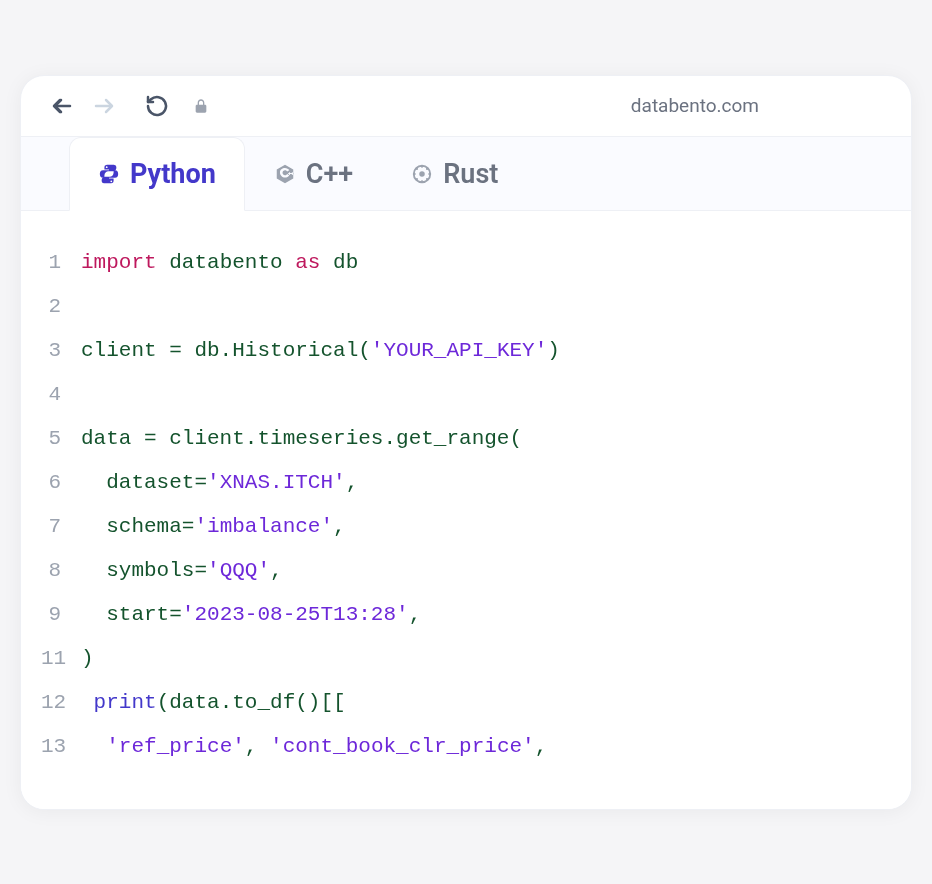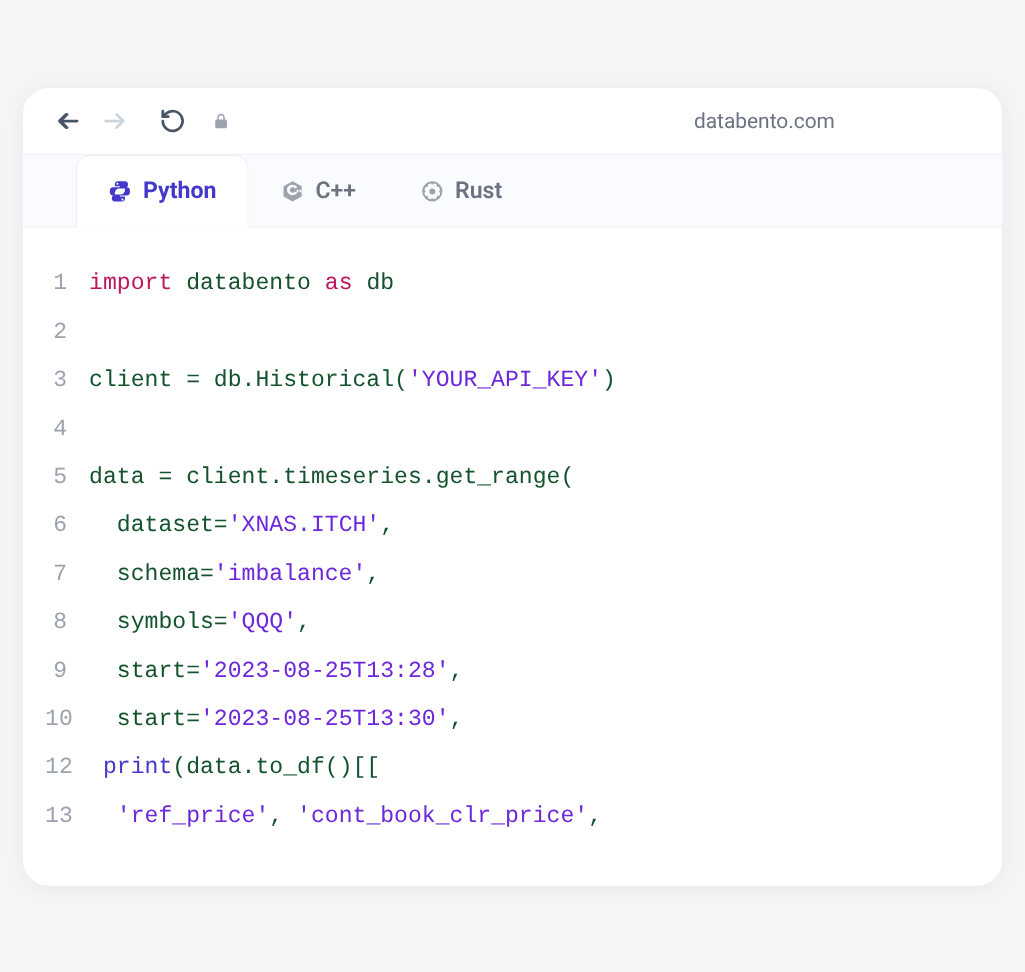--- a/index.html
+++ b/index.html
@@ -89,21 +89,21 @@
       border-bottom: 1px solid #eef0f5;
       background: #fafbff;
       align-items: flex-end;
     }
     
     .tab {
       display: flex;
       align-items: center;
       gap: 10px;
       padding: 20px 28px;
-      font-size: 21px;
+      font-size: 27px;
       font-weight: 600;
       color: #6b7280;
       cursor: pointer;
       border: 1px solid transparent;
       border-bottom: none;
       background: transparent;
       position: relative;
     }
     
     .tab.active {
@@ -285,22 +285,22 @@
       </div>
       <div class="code-line">
         <span class="line-number">8</span>
         <span class="line-content"><span class="tk-default">  symbols=</span><span class="tk-string">'QQQ'</span><span class="tk-default">,</span></span>
       </div>
       <div class="code-line">
         <span class="line-number">9</span>
         <span class="line-content"><span class="tk-default">  start=</span><span class="tk-string">'2023-08-25T13:28'</span><span class="tk-default">,</span></span>
       </div>
       <div class="code-line">
-        <span class="line-number">10</span>
-        <span class="line-content"><span class="tk-default">  start=</span><span class="tk-string">'2023-08-25T13:30'</span><span class="tk-default">,</span></span>
+        <span class="line-number">11</span>
+        <span class="line-content"><span class="tk-default">)</span></span>
       </div>
       <div class="code-line">
         <span class="line-number">12</span>
         <span class="line-content"><span class="tk-default"> </span><span class="tk-builtin">print</span><span class="tk-default">(data.to_df()[[</span></span>
       </div>
       <div class="code-line">
         <span class="line-number">13</span>
         <span class="line-content"><span class="tk-default">  </span><span class="tk-string">'ref_price'</span><span class="tk-default">, </span><span class="tk-string">'cont_book_clr_price'</span><span class="tk-default">,</span></span>
       </div>
     </div>

